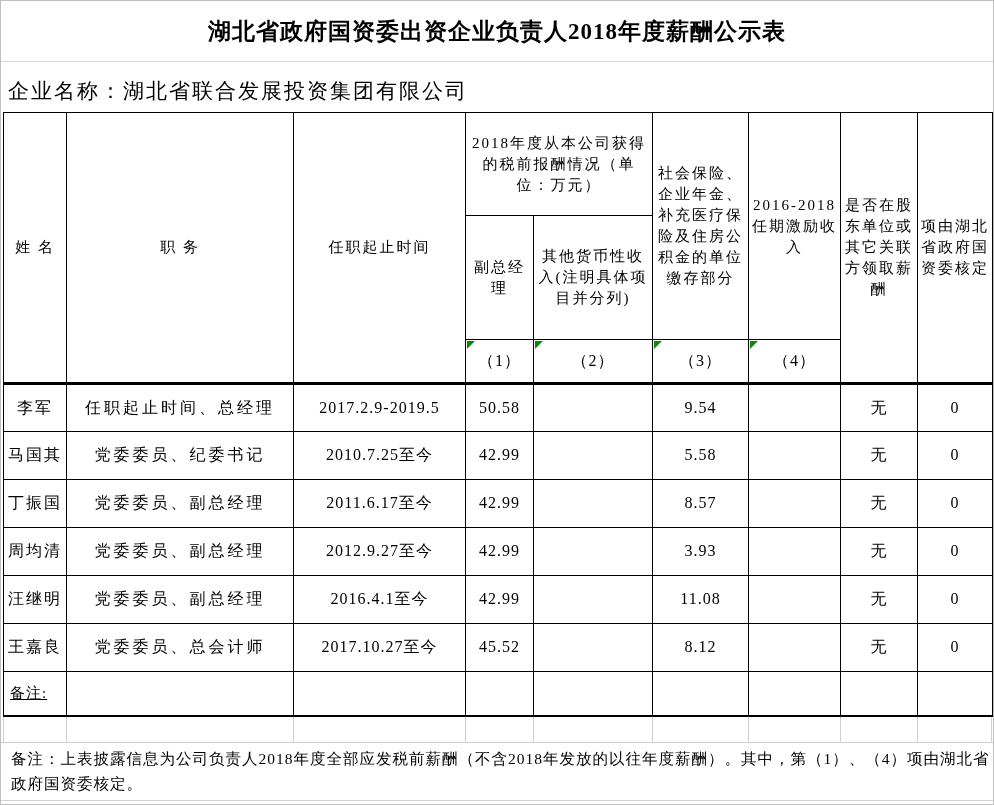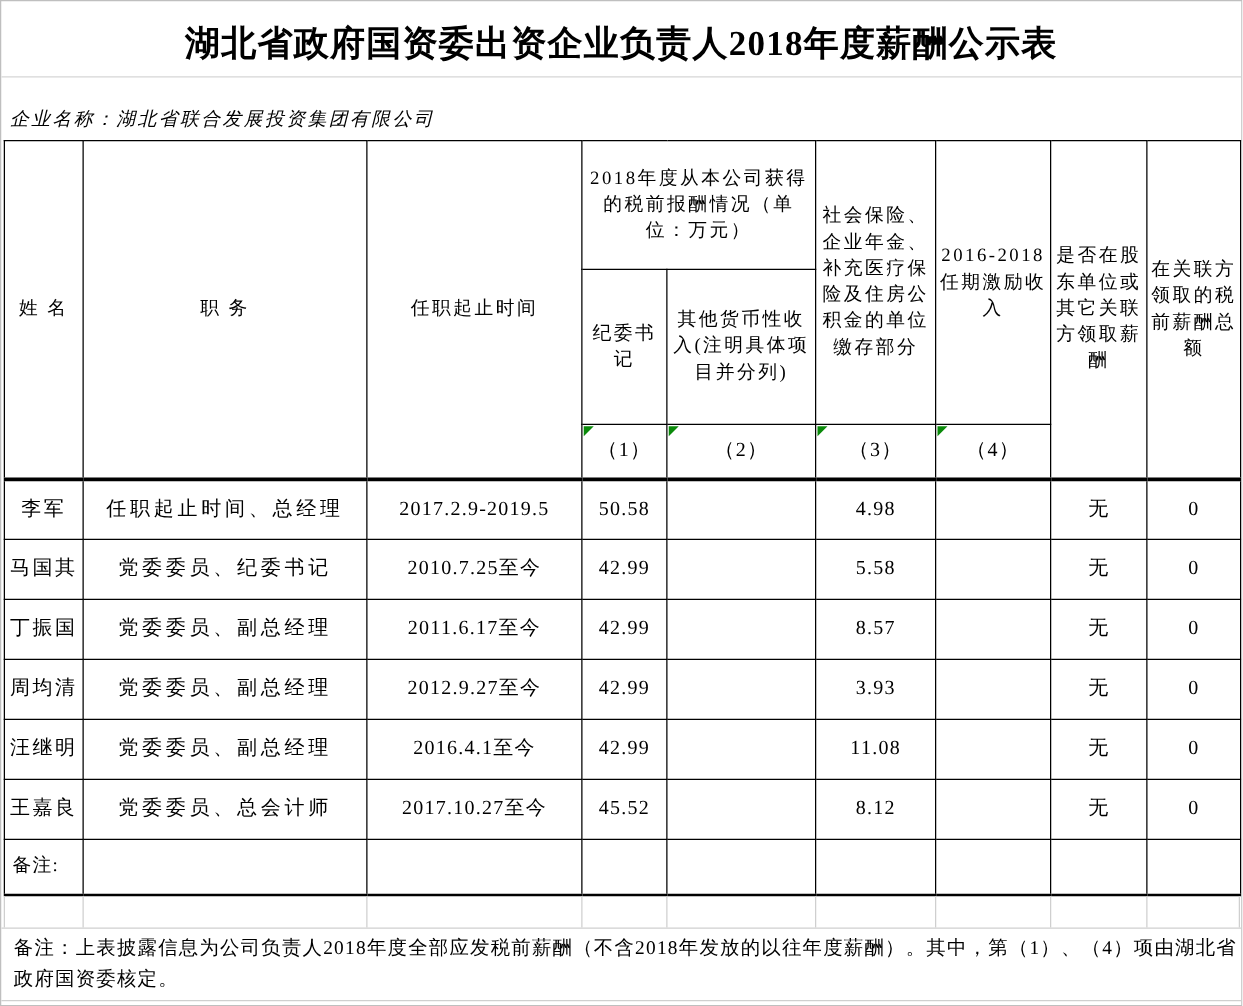--- a/index.html
+++ b/index.html
@@ -11,32 +11,31 @@
     border:1px solid #bfbfbf;
     font-family:"Liberation Serif","DejaVu Serif",serif;
     color:#000;
     overflow:hidden;
   }
   .title-block {
     height:61px;
     border-bottom:1px solid #d6d6d6;
     text-align:center;
     padding-top:15px;
-    font-size:28px;
+    font-size:23px;
     font-weight:bold;
     letter-spacing:1px;
   }
   .company-row {
     height:50px;
     display:flex;
     align-items:flex-end;
     padding:0 0 7px 7px;
-    font-size:15px;
+    font-size:21px;
     letter-spacing:2px;
-    font-style:italic;
   }
   table.main {
     margin-left:2px;
     width:989px;
     border-collapse:collapse;
     table-layout:fixed;
   }
   table.main td {
     border:1px solid #000;
     text-align:center;
@@ -44,21 +43,21 @@
     overflow:hidden;
     font-size:15px;
     letter-spacing:2px;
     line-height:1.4;
     padding:2px 3px;
   }
   tr.h1 { height:103px; }
   tr.h2 { height:124px; }
   tr.h3 { height:44px; }
   tr.data { height:48px; }
-  tr.remark { height:44px; }
+  tr.remark { height:44px;text-decoration:underline; }
   td.group-hdr { letter-spacing:3px; line-height:1.55; }
   td.wide-ls { letter-spacing:3px; }
   tr.h3 td { position:relative; font-size:16px; letter-spacing:1px; }
   .tri {
     position:absolute; left:1px; top:1px;
     width:0; height:0;
     border-top:8px solid #0a8a0a;
     border-right:8px solid transparent;
   }
   tr.data td { font-size:16px; letter-spacing:1px; }
@@ -108,40 +107,40 @@
     </colgroup>
     <tbody>
       <tr class="h1">
         <td rowspan="3" class="wide-ls">姓 名</td>
         <td rowspan="3" class="wide-ls">职 务</td>
         <td rowspan="3" class="wide-ls">任职起止时间</td>
         <td colspan="2" class="group-hdr">2018年度从本公司获得的税前报酬情况（单位：万元）</td>
         <td rowspan="2">社会保险、企业年金、补充医疗保险及住房公积金的单位缴存部分</td>
         <td rowspan="2">2016-2018任期激励收入</td>
         <td rowspan="3">是否在股东单位或其它关联方领取薪酬</td>
-        <td rowspan="3">在关联方领取的税前薪酬总额</td>
+        <td rowspan="3">项由湖北省政府国资委核定</td>
       </tr>
       <tr class="h2">
-        <td>纪委书记</td>
+        <td>副总经理</td>
         <td>其他货币性收入(注明具体项目并分列)</td>
       </tr>
       <tr class="h3">
         <td><span class="tri"></span><span>（1）</span></td>
         <td><span class="tri"></span><span>（2）</span></td>
         <td><span class="tri"></span><span>（3）</span></td>
         <td><span class="tri"></span><span>（4）</span></td>
       </tr>
 
       <tr class="data data-first">
         <td class="name-cell">李军</td>
         <td class="pos-cell">任职起止时间、总经理</td>
         <td>2017.2.9-2019.5</td>
         <td>50.58</td>
         <td></td>
-        <td>4.98</td>
+        <td>9.54</td>
         <td></td>
         <td>无</td>
         <td>0</td>
       </tr>
       <tr class="data">
         <td class="name-cell">马国其</td>
         <td class="pos-cell">党委委员、纪委书记</td>
         <td>2010.7.25至今</td>
         <td>42.99</td>
         <td></td>

